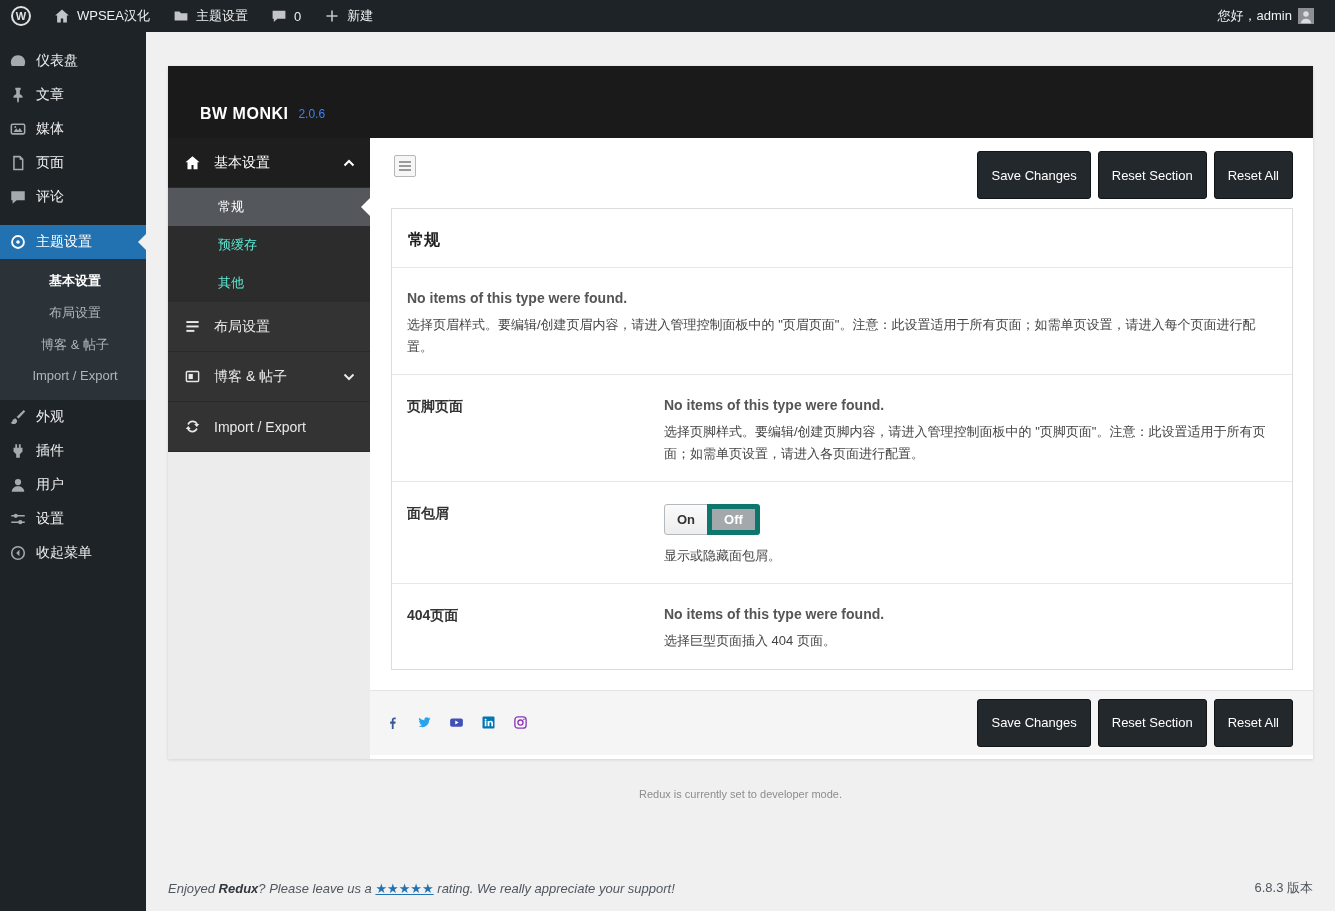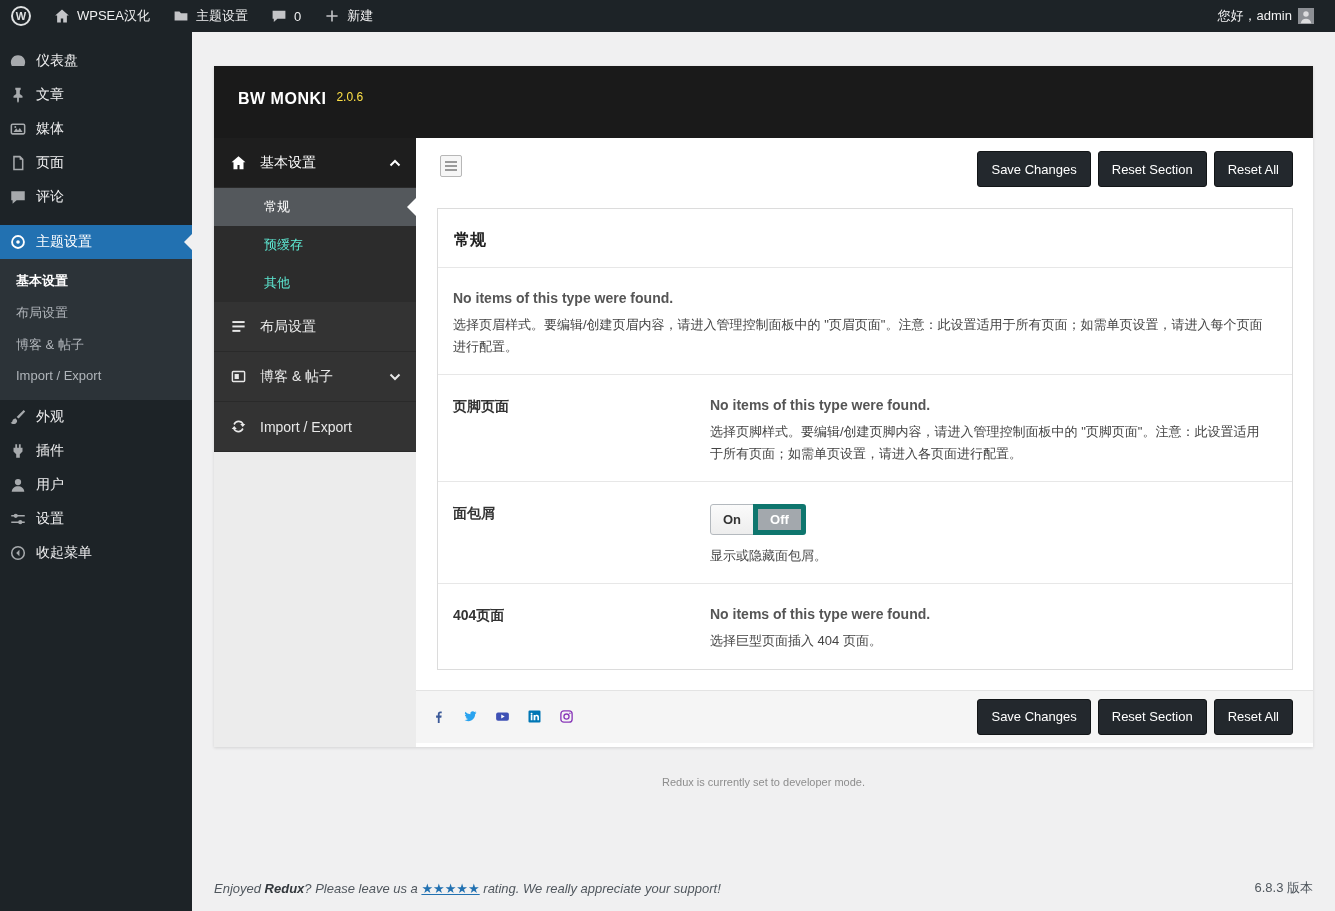--- a/index.html
+++ b/index.html
@@ -13,58 +13,58 @@
   .ab-item{display:flex;align-items:center;gap:6px;padding:0 11px;height:100%;font-size:13px;color:#f0f0f1;cursor:pointer;white-space:nowrap;}
   .ab-icon{display:inline-flex;width:18px;height:18px;align-items:center;justify-content:center;color:#c3c4c7;}
   .ab-icon svg{width:16px;height:16px;}
   .wp-logo{width:20px;height:20px;border-radius:50%;border:2px solid #dfe1e2;display:inline-flex;align-items:center;justify-content:center;font-size:11px;font-weight:bold;color:#dfe1e2;}
   .ab-right{display:flex;align-items:center;gap:8px;height:100%;}
   .avatar{width:16px;height:16px;display:inline-block;overflow:hidden;}
   .avatar svg{display:block;}
 
   
   .layout{display:flex;min-height:879px;align-items:stretch;}
-  .sidebar{width:192px;flex-shrink:0;background:#1d2327;padding-top:12px;color:#f0f0f1;}
+  .sidebar{width:146px;flex-shrink:0;background:#1d2327;padding-top:12px;color:#f0f0f1;text-align:center;}
   .menu-item{display:flex;align-items:center;gap:8px;height:34px;padding:0 8px;font-size:14px;position:relative;cursor:pointer;color:#f0f0f1;}
   .menu-item .mi-icon{width:20px;height:20px;display:inline-flex;align-items:center;justify-content:center;color:#a7aaad;flex-shrink:0;}
   .menu-item .mi-icon svg{width:18px;height:18px;}
   .menu-item.active{background:#2271b1;color:#fff;}
   .menu-item.active .mi-icon{color:#fff;}
   .menu-item.active::after{content:"";position:absolute;right:0;top:50%;margin-top:-8px;border:8px solid transparent;border-right-color:#f0f0f1;}
   .menu-sep{height:11px;}
   .submenu{background:#2c3338;padding:6px 0 10px;}
   .submenu-item{display:block;padding:7px 12px 7px 16px;font-size:13px;color:#b0b5ba;cursor:pointer;}
   .submenu-item.current{color:#fff;font-weight:bold;}
 
   .main{flex:1;display:flex;flex-direction:column;min-height:879px;}
 
   
   .panel{margin:34px 22px 0;box-shadow:0 1px 3px rgba(0,0,0,.12);}
-  .panel-header{background:#1a1a1a;color:#fff;height:72px;display:flex;align-items:flex-start;padding:24px 24px 0;}
+  .panel-header{background:#1a1a1a;color:#fff;height:72px;display:flex;align-items:center;padding:24px 32px 0;}
   .panel-title{font-size:16px;font-weight:bold;letter-spacing:.5px;}
-  .panel-version{font-size:12px;color:#fde047;margin-left:10px;}
+  .panel-version{font-size:12px;color:#3b82f6;margin-left:10px;}
   .panel-body{display:flex;align-items:stretch;min-height:597px;background:#fff;}
 
   .redux-nav{width:202px;flex-shrink:0;background:#ececec;display:flex;flex-direction:column;}
   .redux-group{display:flex;align-items:center;gap:13px;padding:0 15px;height:50px;background:#333;color:#e8e8e8;font-size:14px;border-bottom:1px solid #2a2a2a;cursor:pointer;}
   .redux-group.active{background:#1e1e1e;color:#fff;}
   .redux-group .rg-icon{width:18px;height:18px;display:inline-flex;align-items:center;justify-content:center;}
   .redux-group .rg-icon svg{width:17px;height:17px;}
   .redux-group .chev{margin-left:auto;width:12px;height:8px;}
   .redux-sub{background:#2c2c2c;}
   .redux-sub-item{display:block;padding:10px 15px 10px 50px;color:#5eead4;font-size:13px;position:relative;cursor:pointer;}
   .redux-sub-item.active{background:#54585c;color:#fff;}
   .redux-sub-item.active::after{content:"";position:absolute;right:0;top:50%;margin-top:-9px;border:9px solid transparent;border-right-color:#fff;}
 
   .redux-main{flex:1;display:flex;flex-direction:column;background:#fff;}
   .redux-toolbar{height:70px;padding:13px 20px 0 24px;display:flex;align-items:flex-start;justify-content:space-between;}
   .obj-icon{width:22px;height:22px;border:1px solid #b7b7b7;border-radius:2px;display:inline-flex;flex-direction:column;justify-content:center;gap:2px;padding:4px;background:#f6f6f6;margin-top:4px;cursor:pointer;}
   .obj-icon i{height:2px;background:#9a9a9a;display:block;}
   .btn-row{display:flex;}
-  .btn{background:#23282d;color:#fff;border:1px solid #121517;border-radius:3px;font-size:13px;height:36px;padding:0 13px;margin-left:7px;cursor:pointer;}
+  .btn{background:#23282d;color:#fff;border:1px solid #121517;border-radius:3px;font-size:13px;height:48px;padding:0 13px;margin-left:7px;cursor:pointer;}
 
   .field-box{border:1px solid #dcdcdc;margin:0 20px 0 21px;background:#fff;}
   .section-title{padding:21px 16px 16px;font-size:16px;font-weight:bold;color:#222;border-bottom:1px solid #e7e7e7;}
   .field-row{display:flex;padding:22px 15px 16px;border-bottom:1px solid #e7e7e7;}
   .field-row:last-child{border-bottom:none;}
   .field-label{width:257px;flex-shrink:0;font-size:14px;font-weight:bold;color:#333;padding-top:1px;}
   .field-content{flex:1;padding-right:10px;}
   .field-value{font-size:14px;font-weight:bold;color:#555;margin-bottom:8px;}
   .field-desc{font-size:13px;color:#444;line-height:1.7;}
 

